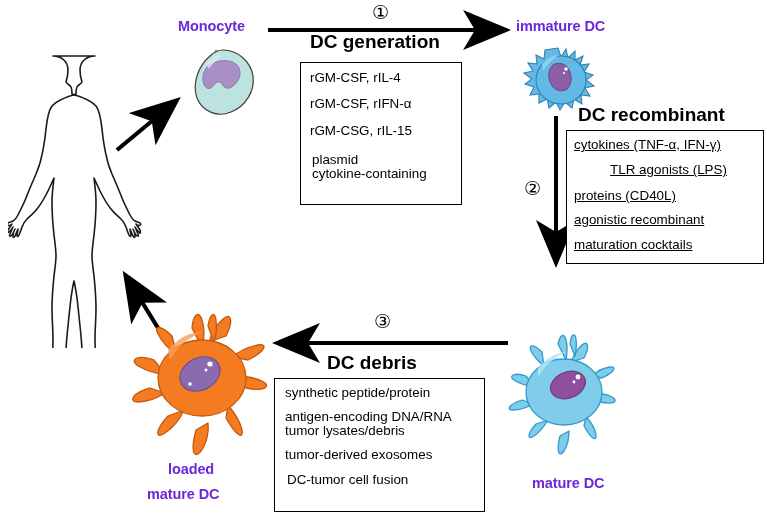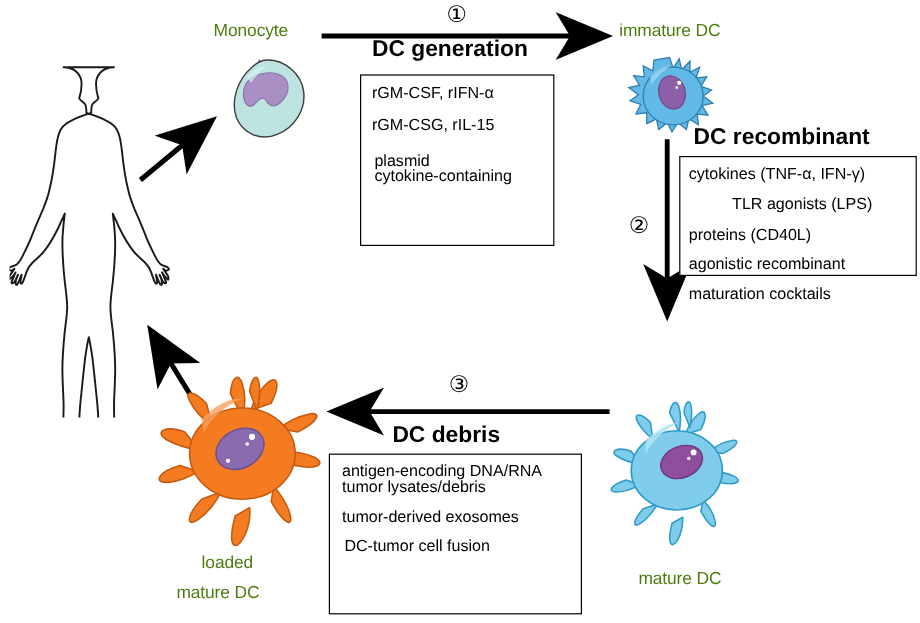--- a/index.html
+++ b/index.html
@@ -1,20 +1,20 @@
 <!DOCTYPE html>
 <html><head>
 <meta charset="utf-8">
 <style>
   html,body{margin:0;padding:0;background:#ffffff;}
   body{width:767px;height:519px;position:relative;overflow:hidden;
        font-family:"Liberation Sans","DejaVu Sans",sans-serif;color:#000;}
   .stage{position:absolute;left:0;top:0;width:767px;height:519px;}
   .abs{position:absolute;}
-  .lbl{font-weight:normal;font-size:14.5px;color:#4d7c0f;white-space:nowrap;letter-spacing:-0.1px;}
+  .lbl{font-weight:bold;font-size:14.5px;color:#6d28d9;white-space:nowrap;letter-spacing:-0.1px;}
   .heading{font-weight:bold;font-size:19px;color:#000000;white-space:nowrap;}
   .panel{border:1.6px solid #000;background:#fff;box-sizing:border-box;}
   .panel ul{list-style:none;margin:0;padding:0;}
   .panel li{font-size:13.4px;line-height:1.0;color:#000;white-space:nowrap;}
   .svgl{position:absolute;left:0;top:0;width:767px;height:519px;pointer-events:none;}
   .num{font-size:19px;font-weight:normal;}
   #body-figure{left:8px;top:48px;width:175px;height:300px;}
   #monocyte-cell{left:186px;top:46px;width:76px;height:76px;}
   #immature-dc-cell{left:522px;top:46px;width:80px;height:72px;}
   #mature-dc-cell{left:498px;top:330px;width:132px;height:132px;}
@@ -91,20 +91,21 @@
       <path fill="#a98fc4" stroke="#8d76ad" stroke-width="1" d="M30 16 C40 13 50 15 53 22 C56 29 52 36 47 40 C42 44 38 42 36 38 C34 34 30 36 27 40 C23 45 18 42 17 35 C16 26 21 18 30 16 Z"></path>
       <path fill="#d4efec" opacity="0.75" d="M20 18 C24 12 31 9 36 9 C33 13 27 17 23 23 Z"></path>
     </svg>
   </div>
 
   <div class="abs num" style="left:372px;top:1px;">①</div>
   <div class="abs heading" style="left:310px;top:31px;">DC generation</div>
 
   <div class="abs panel" style="left:300px;top:62px;width:162px;height:143px;padding:8px 0 0 9px;">
     <ul>
+      <li style="margin-bottom:13px;">rGM-CSF, rIL-4</li>
       <li style="margin-bottom:13px;">rGM-CSF, rIFN-α</li>
       <li style="margin-bottom:16px;">rGM-CSG, rIL-15</li>
       <li style="padding-left:2px;">plasmid</li>
       <li style="margin-bottom:5px;padding-left:2px;">cytokine-containing</li>
     </ul>
   </div>
 
   <div class="abs lbl" style="left:516px;top:18px;">immature DC</div>
   <div class="abs" id="immature-dc-cell">
     <svg viewBox="0 0 80 72" width="80" height="72">
@@ -115,21 +116,21 @@
       <ellipse cx="38" cy="31" rx="11" ry="14" fill="#8c5fa8" stroke="#6f4a86" stroke-width="1" transform="rotate(-14 38 31)"></ellipse>
       <circle cx="44" cy="23" r="1.8" fill="#ffffff"></circle>
       <circle cx="42" cy="27" r="1.1" fill="#ffffff"></circle>
       <path fill="#9ed6f2" opacity="0.8" d="M20 18 C25 12 31 9 37 9 C31 13 25 18 21 25 Z"></path>
     </svg>
   </div>
 
   <div class="abs heading" style="left:578px;top:104px;">DC recombinant</div>
   <div class="abs num" style="left:524px;top:177px;">②</div>
 
-  <div class="abs panel" style="left:566px;top:130px;width:198px;height:100px;padding:7px 0 0 7px;">
+  <div class="abs panel" style="left:566px;top:130px;width:198px;height:134px;padding:7px 0 0 7px;text-decoration:underline;">
     <ul>
       <li style="margin-bottom:12px;">cytokines (TNF-α, IFN-γ)</li>
       <li style="margin-bottom:12px;text-align:center;">TLR agonists (LPS)</li>
       <li style="margin-bottom:11px;">proteins (CD40L)</li>
       <li style="margin-bottom:11px;">agonistic recombinant</li>
       <li>maturation cocktails</li>
     </ul>
   </div>
 
   <div class="abs" id="mature-dc-cell">
@@ -154,20 +155,21 @@
       <path fill="#b3e4f6" opacity="0.85" d="M40 38 C48 28 58 23 68 22 C56 28 46 36 40 48 Z"></path>
     </svg>
   </div>
   <div class="abs lbl" style="left:532px;top:475px;">mature DC</div>
 
   <div class="abs num" style="left:374px;top:310px;">③</div>
   <div class="abs heading" style="left:327px;top:352px;">DC debris</div>
 
   <div class="abs panel" style="left:274px;top:378px;width:211px;height:134px;padding:7px 0 0 10px;">
     <ul>
+      <li style="margin-bottom:11px;">synthetic peptide/protein</li>
       <li style="">antigen-encoding DNA/RNA</li>
       <li style="margin-bottom:11px;">tumor lysates/debris</li>
       <li style="margin-bottom:11px;">tumor-derived exosomes</li>
       <li style="padding-left:2px;">DC-tumor cell fusion</li>
     </ul>
   </div>
 
   <div class="abs" id="loaded-dc-cell">
     <svg viewBox="0 0 156 156" width="156" height="156">
       <g fill="#f47b20" stroke="#c45a10" stroke-width="1.3" stroke-linejoin="round">

